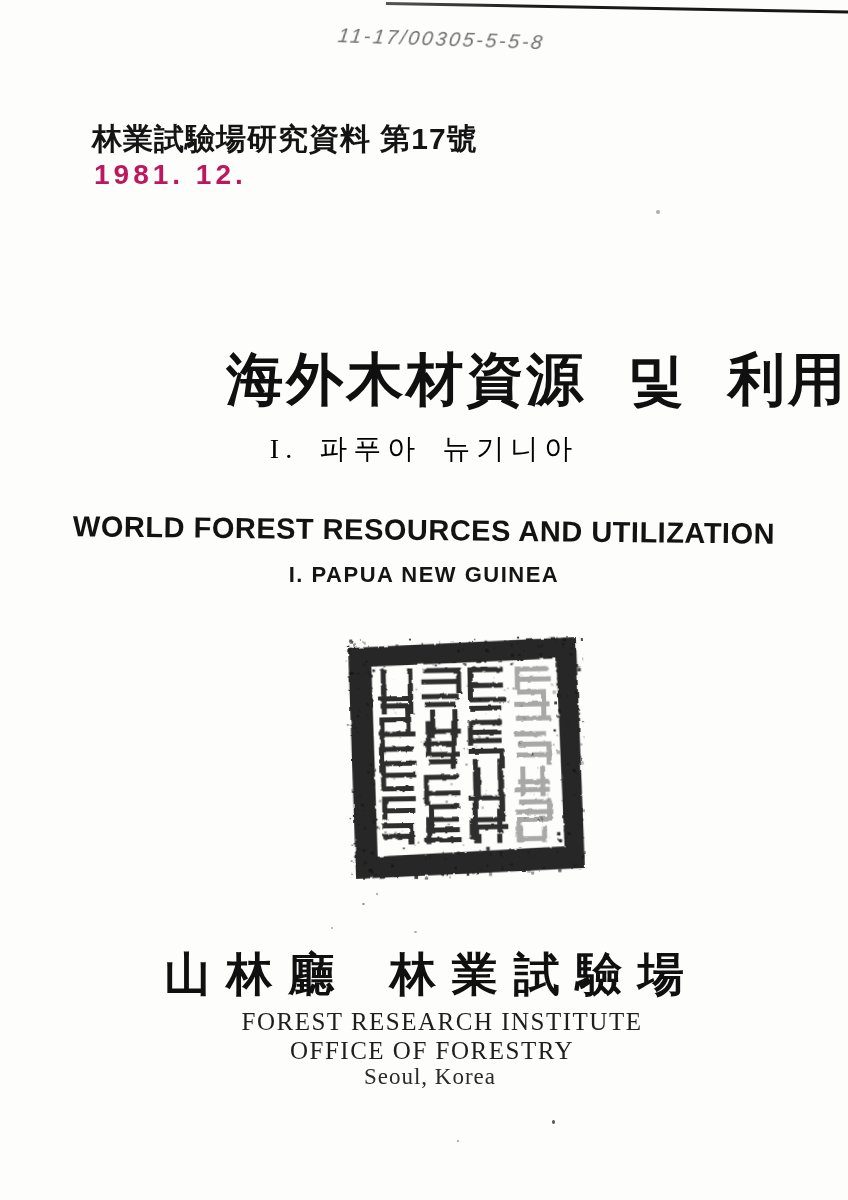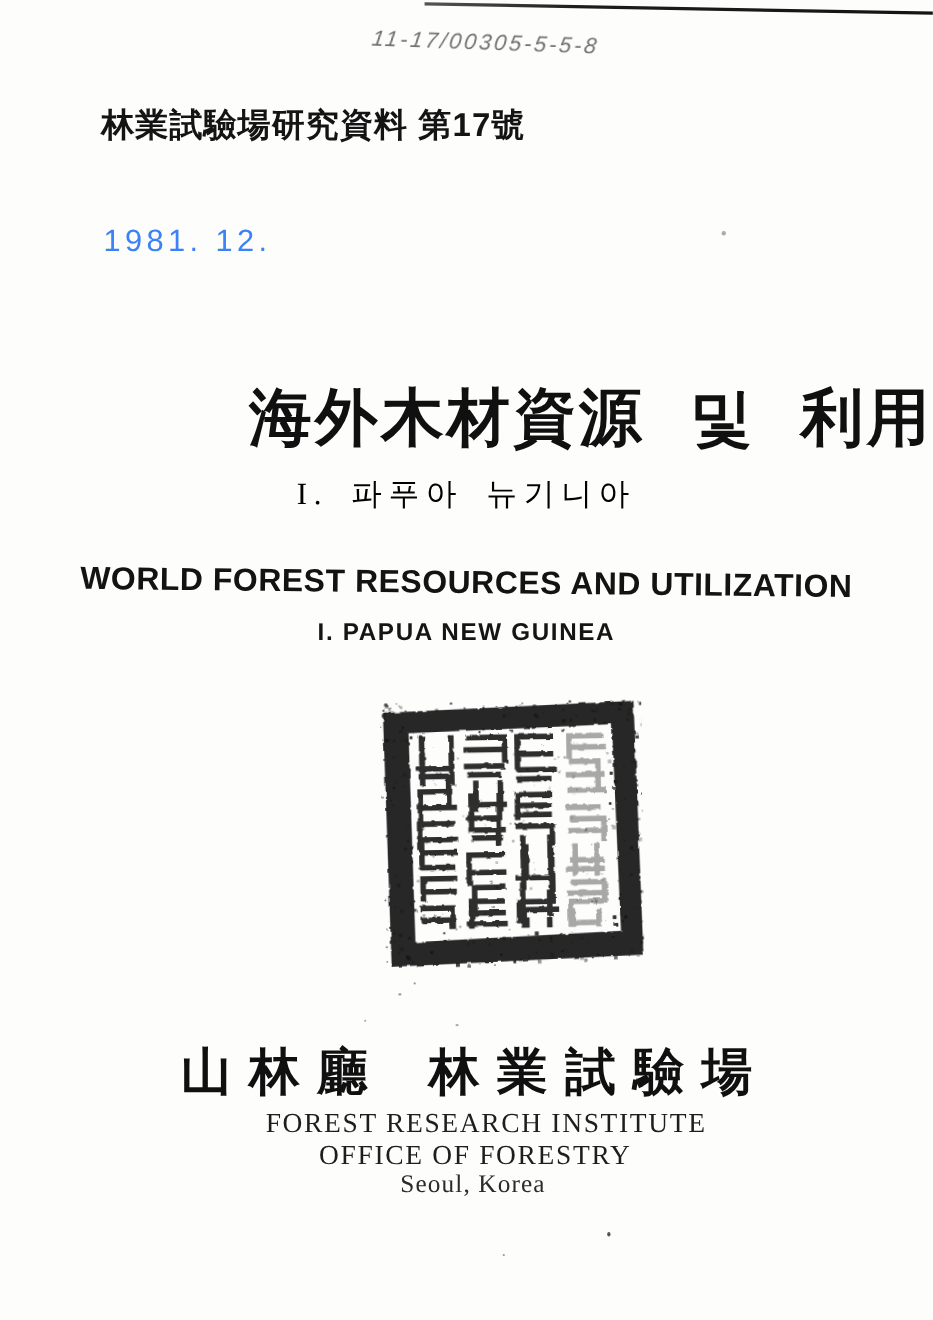--- a/index.html
+++ b/index.html
@@ -24,29 +24,28 @@
   .handwriting {
     left:338px; top:30px; width:330px;
     font-style:italic; font-size:20px; letter-spacing:2.5px;
     color:#4a4a4a; opacity:.78;
     transform:rotate(2deg) skewX(-6deg);
     filter:blur(.4px);
     white-space:nowrap;
   }
 
   .series-title {
-    left:92px; top:94px;
+    left:92px; top:119px;
     font-size:30px; font-weight:700; letter-spacing:1px;
     color:#141414;
   }
   .series-date {
     left:94px; top:159px;
-    font-size:28px; font-weight:400; letter-spacing:4px;
-    color:#3b82f6;
-    margin-top:44px;
+    font-size:28px; font-weight:700; letter-spacing:4px;
+    color:#be185d;
   }
 
   .main-title {
     top:342px;
     font-size:57px; font-weight:800; letter-spacing:3px; word-spacing:22px;
     color:#101010;
     text-align:right;
   }
   .subtitle-kr {
     top:430px;

